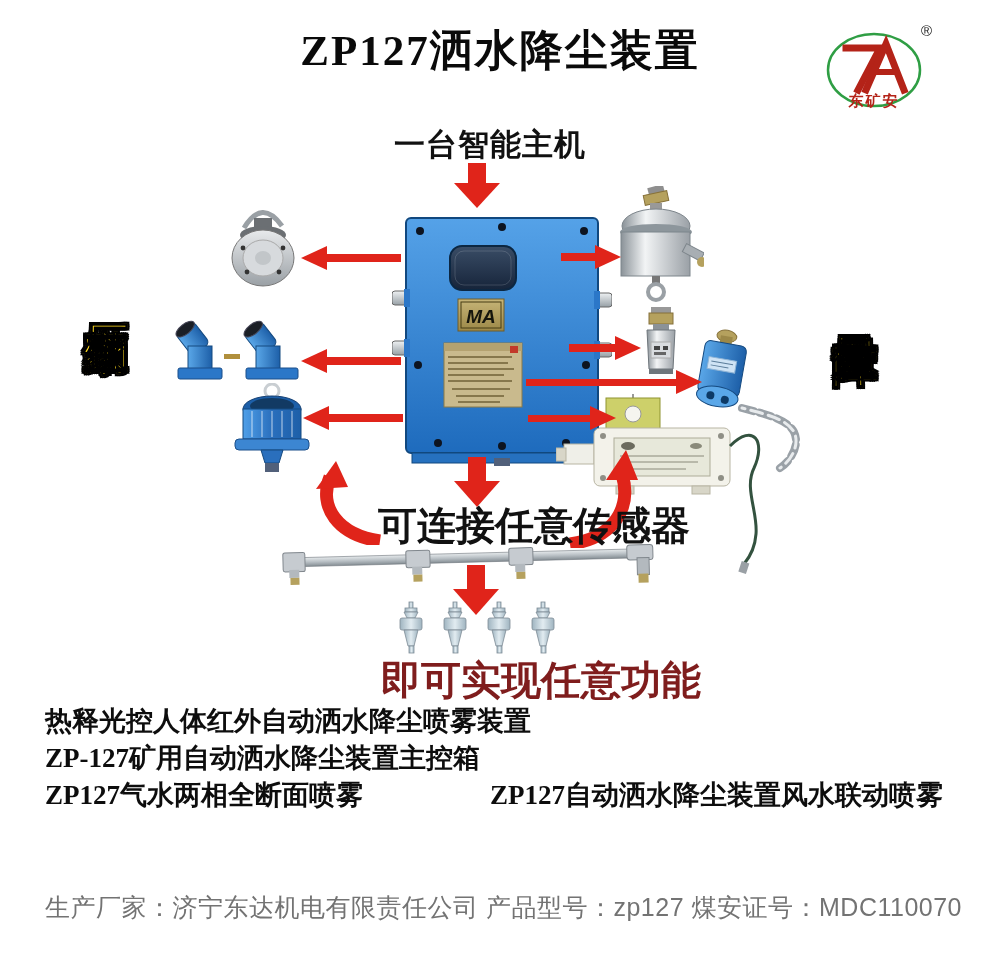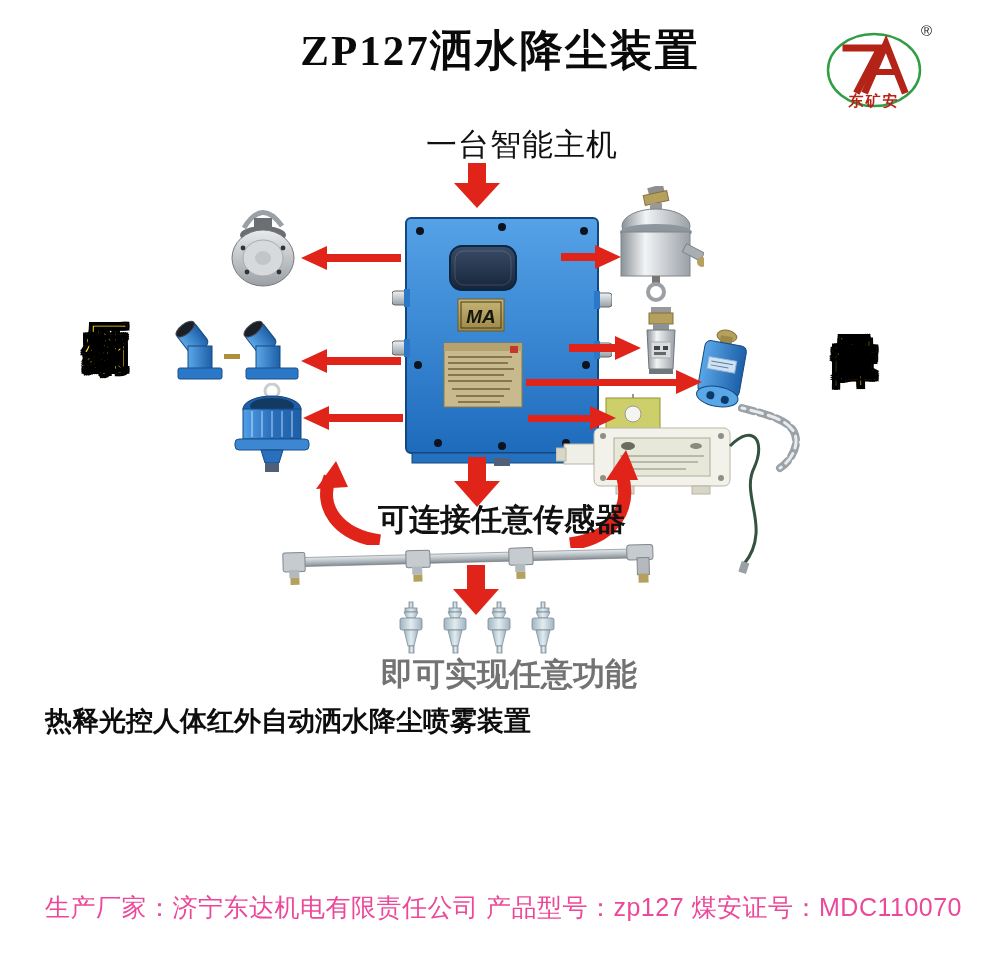--- a/index.html
+++ b/index.html
@@ -2,36 +2,36 @@
 <html><head>
 <meta charset="utf-8">
 <style>
   html,body{margin:0;padding:0;background:#fff;}
   .canvas{position:relative;width:1000px;height:972px;background:#ffffff;overflow:hidden;
           font-family:"Liberation Sans",sans-serif;}
   .abs{position:absolute;}
   .title{position:absolute;top:22px;left:0;width:100%;text-align:center;margin:0;
          font-family:"Liberation Serif",serif;font-weight:900;font-size:43px;color:#0a0a0a;
          letter-spacing:2px;}
-  .host-label{position:absolute;left:394px;top:124px;font-size:31px;font-weight:400;color:#111;
-              letter-spacing:1px;margin-left:32px;}
-  .connect-label{position:absolute;left:378px;top:499px;font-size:31px;font-weight:900;color:#111;}
-  .result-label{position:absolute;left:381px;top:653px;font-size:32px;font-weight:900;color:#737373;}
+  .host-label{position:absolute;left:394px;top:124px;font-size:31px;font-weight:700;color:#111;
+              letter-spacing:1px;}
+  .connect-label{position:absolute;left:378px;top:499px;font-size:39px;font-weight:900;color:#111;}
+  .result-label{position:absolute;left:381px;top:653px;font-size:40px;font-weight:900;color:#7f1d1d;}
   .banner{position:absolute;writing-mode:vertical-rl;text-orientation:upright;
           font-weight:900;font-size:45px;line-height:1;color:#ffd91e;letter-spacing:2px;
           -webkit-text-stroke:1px #000;
           text-shadow:-2px -2px 0 #000,2px -2px 0 #000,-2px 2px 0 #000,2px 2px 0 #000,
                       -2px 0 0 #000,2px 0 0 #000,0 -2px 0 #000,0 2px 0 #000;}
   .banner-left{left:84px;top:289px;}
   .banner-right{left:833px;top:298px;}
   .products{position:absolute;left:45px;top:703px;width:930px;
             font-family:"Liberation Serif",serif;font-weight:bold;font-size:27px;color:#0d0d0d;}
   .prow{display:flex;height:37px;line-height:37px;white-space:nowrap;}
   .prow .pl{min-width:437px;margin-right:8px;}
-  .footer{position:absolute;left:45px;top:891px;font-size:25px;color:#ec4899;
+  .footer{position:absolute;left:45px;top:891px;font-size:25px;color:#737373;
           letter-spacing:0.5px;white-space:nowrap;}
   svg{display:block;}
 </style>
 </head>
 <body>
 
 <div class="canvas">
 
   <h1 class="title">ZP127洒水降尘装置</h1>
 
@@ -423,18 +423,23 @@
   </div>
 
   <div class="connect-label">可连接任意传感器</div>
   <div class="result-label">即可实现任意功能</div>
 
   <div class="products">
     <div class="prow">
       <span class="pl">热释光控人体红外自动洒水降尘喷雾装置</span>
     </div>
     <div class="prow">
+      <span class="pr">ZP-127矿用自动洒水降尘装置主控箱</span>
     </div>
+    <div class="prow">
+      <span class="pl">ZP127气水两相全断面喷雾</span>
+      <span class="pr">ZP127自动洒水降尘装置风水联动喷雾</span>
+    </div>
   </div>
 
   <div class="footer">生产厂家：济宁东达机电有限责任公司  产品型号：zp127 煤安证号：MDC110070</div>
 
 </div>
 
 </body></html>

